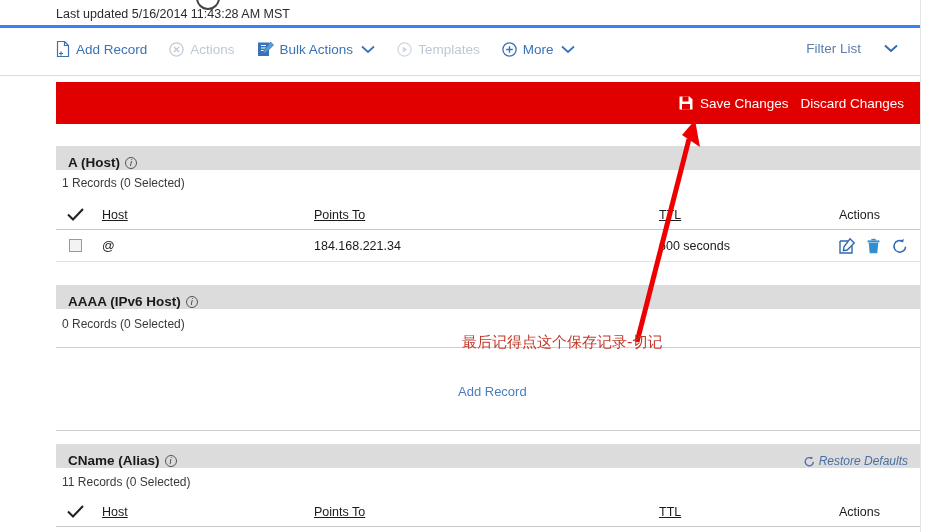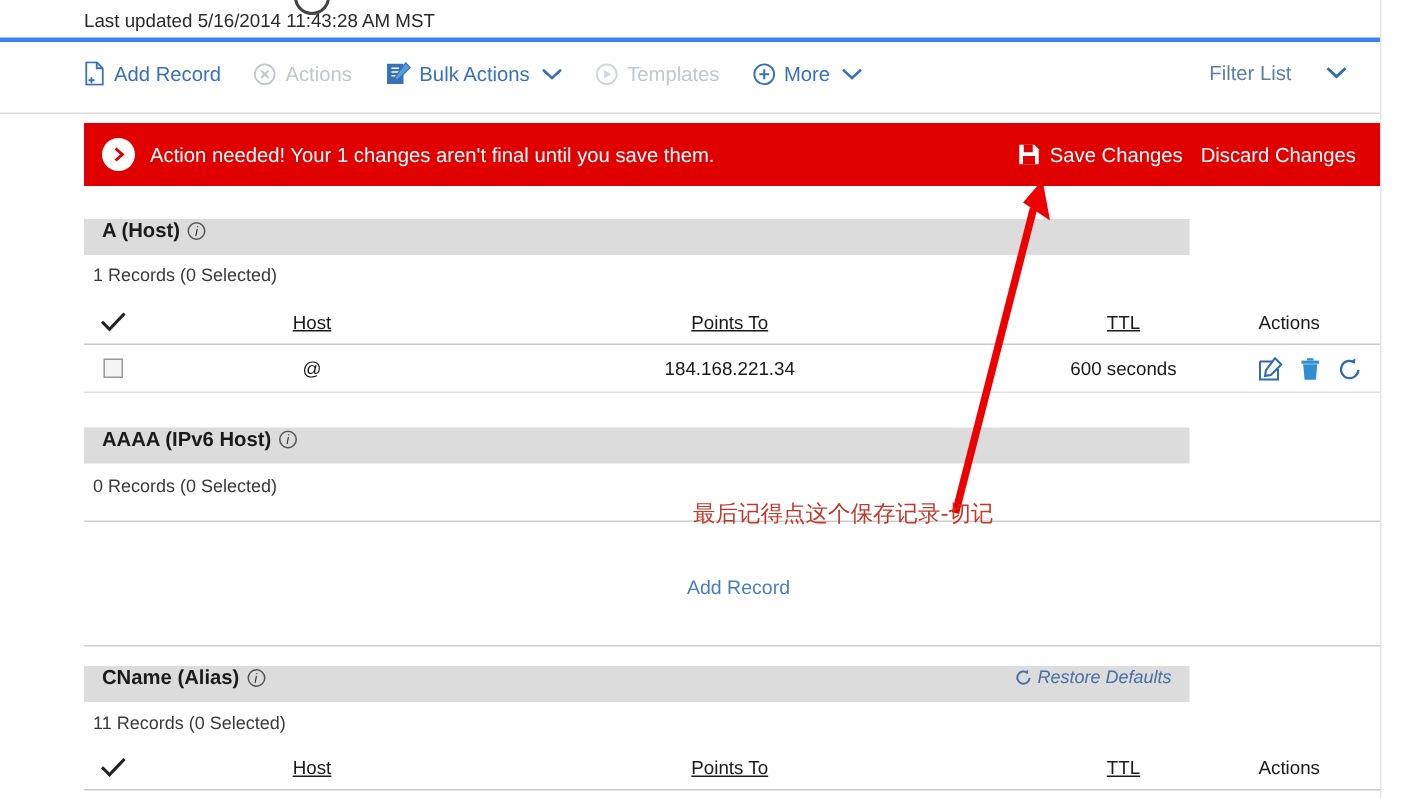--- a/index.html
+++ b/index.html
@@ -65,43 +65,43 @@
     display: flex; align-items: center; gap: 7px;
     font-size: 13.5px; color: #ffffff; cursor: pointer; white-space: nowrap;
   }
   .chev-circle {
     width: 22px; height: 22px; border-radius: 50%; background: #ffffff;
     display: flex; align-items: center; justify-content: center;
   }
 
   
   .section-head {
-    position: absolute; left: 56px; width: 737px; height: 24px;
-    background: #dcdcdc; display: flex; align-items: flex-start;
+    position: absolute; left: 56px; width: 864px; height: 24px;
+    background: #dcdcdc; display: flex; align-items: flex-end;
   }
   .section-title {
     font-size: 13.5px; font-weight: bold; color: #1a1a1a;
     padding-left: 12px; display: flex; align-items: center; gap: 5px;
   }
   .info-i {
     width: 12px; height: 12px; border: 1px solid #555; border-radius: 50%;
     font-size: 9px; font-style: italic; line-height: 10px; text-align: center;
     color: #333; font-weight: normal; display: inline-block;
   }
   .restore-defaults {
     margin-left: auto; padding-right: 12px;
     font-size: 12px; color: #4a6fa5; display: flex; align-items: center; gap: 4px;
     cursor: pointer; white-space: nowrap; font-style: italic;
   }
   .rec-count {
     position: absolute; left: 62px; font-size: 12px; color: #3a3a3a; white-space: nowrap;
   }
 
   
-  .tbl { position: absolute; left: 56px; width: 864px; text-align: center; }
+  .tbl { position: absolute; left: 56px; width: 864px; }
   .tbl-head {
     display: flex; align-items: center; height: 30px;
     border-bottom: 1px solid #c9c9c9; font-size: 12.5px; color: #1a1a1a;
   }
   .tbl-row {
     display: flex; align-items: center; height: 32px;
     border-bottom: 1px solid #e2e2e2; font-size: 12.5px; color: #1a1a1a;
   }
   .c-check { width: 38px; display: flex; justify-content: center; align-items: center; }
   .c-host  { width: 220px; padding-left: 8px; }
@@ -224,28 +224,20 @@
       <span>Filter List</span>
       <span class="ico">
         <svg width="14" height="9" viewBox="0 0 14 9">
             <path d="M1 1.5 L7 7 L13 1.5" fill="none" stroke="#2f6bb0" stroke-width="1.9"></path>
           </svg>
       </span>
     </div>
   </div>
 
   <div class="alert">
-    <div class="alert-left">
-      <span class="chev-circle">
-        <svg width="12" height="12" viewBox="0 0 12 12">
-            <path d="M4 2 L8.5 6 L4 10" fill="none" stroke="#e00000" stroke-width="2"></path>
-          </svg>
-      </span>
-      <span class="alert-msg">Action needed! Your 1 changes aren't final until you save them.</span>
-    </div>
     <div class="alert-right">
       <div class="alert-btn">
         <span class="ico">
           <svg width="14" height="14" viewBox="0 0 14 14">
             <path d="M0.5 0.5 h10 L13.5 3.5 v10 H0.5 Z" fill="#ffffff"></path>
             <rect x="3.5" y="0.5" width="6" height="5" fill="#e00000"></rect>
             <rect x="3" y="8" width="8" height="5.5" fill="#e00000"></rect>
           </svg>
         </span>
         <span>Save Changes</span>

